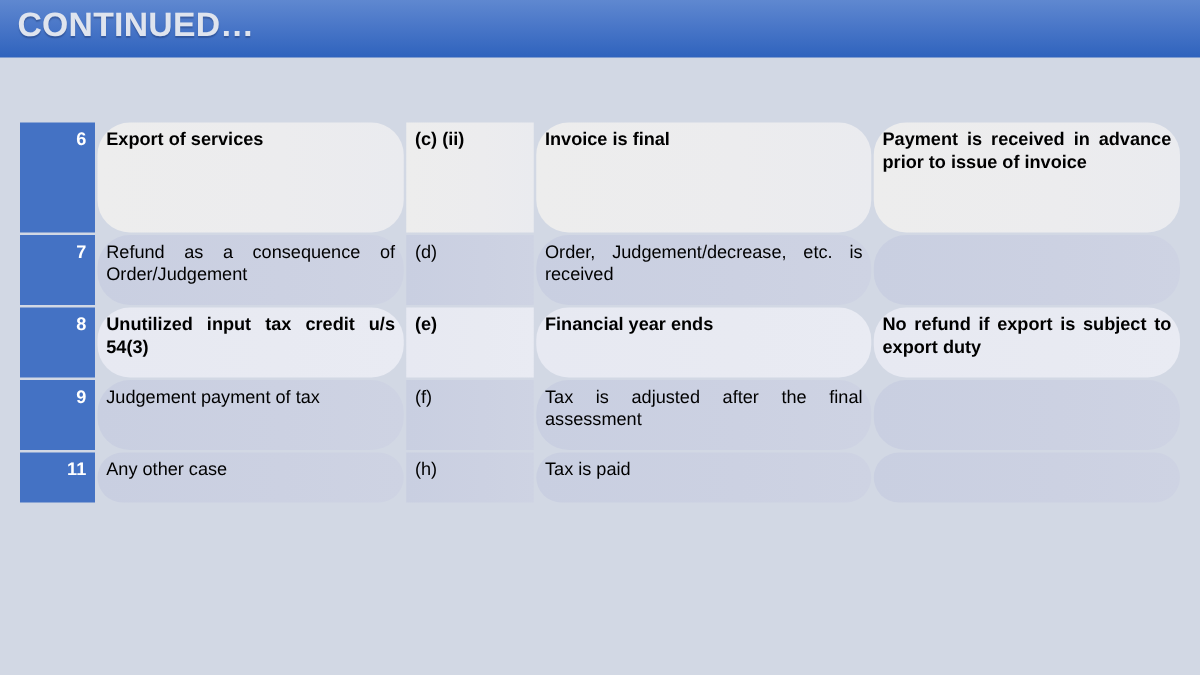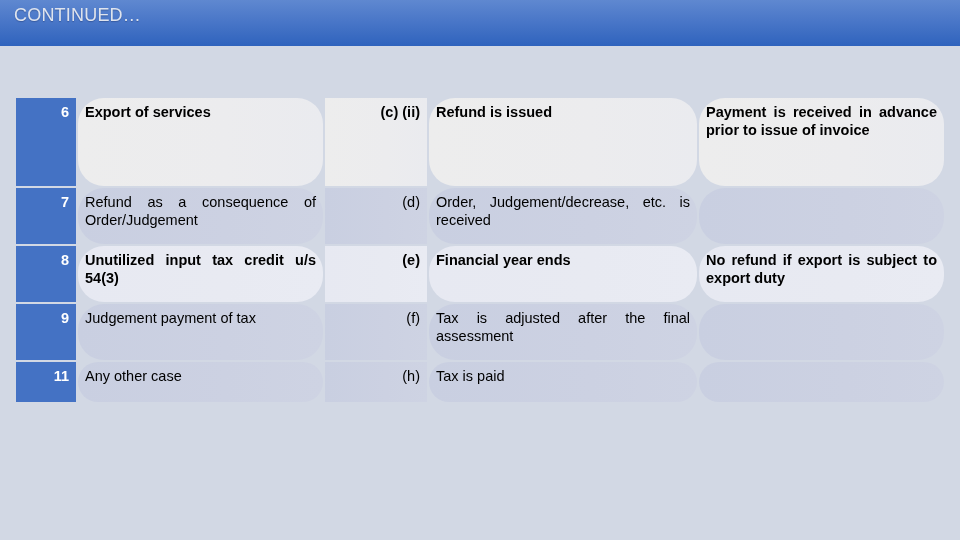--- a/index.html
+++ b/index.html
@@ -22,22 +22,22 @@
     top: 0;
     width: 960px;
     height: 46px;
     background: linear-gradient(to bottom, #5f88d0 0%, #4a77c8 45%, #2f63bd 100%);
     overflow: hidden;
   }
   .title-text {
     position: absolute;
     left: 14px;
     top: 5px;
-    font-size: 18px;
-    font-weight: normal;
+    font-size: 27px;
+    font-weight: bold;
     color: #dfe4ee;
     letter-spacing: 0.2px;
     white-space: nowrap;
     text-shadow: 0 1px 1px rgba(20,40,90,0.35);
     text-align: right;
   }
 
   
   .table-wrap {
     position: absolute;
@@ -70,21 +70,21 @@
   
   td.num {
     background: #4472c4;
     color: #ffffff;
     text-align: right;
     font-weight: bold;
     padding-right: 11px;
   }
 
   
-  td.ref { text-align: right; }
+  td.ref { text-align: left; }
 
   
   td.just { text-align: justify; text-justify: inter-word; border-radius: 26px; }
 
   
   tr.r-white td:not(.num) {
     background: linear-gradient(to right, #ededed 0%, #ececee 60%, #eaebef 100%);
     font-weight: bold;
   }
   tr.r-dark td:not(.num) {
@@ -114,21 +114,21 @@
         <col class="c-case">
         <col class="c-ref">
         <col class="c-event">
         <col class="c-note">
     </colgroup>
     <tbody>
       <tr class="r-white h-tall">
         <td class="num">6</td>
         <td class="just">Export of services</td>
         <td class="ref">(c) (ii)</td>
-        <td class="just">Refund is issued</td>
+        <td class="just">Invoice is final</td>
         <td class="just">Payment is received in advance prior to issue of invoice</td>
       </tr>
       <tr class="r-dark h-mid">
         <td class="num">7</td>
         <td class="just">Refund as a consequence of Order/Judgement</td>
         <td class="ref">(d)</td>
         <td class="just">Order, Judgement/decrease, etc. is received</td>
         <td class="just"></td>
       </tr>
       <tr class="r-light h-mid">

